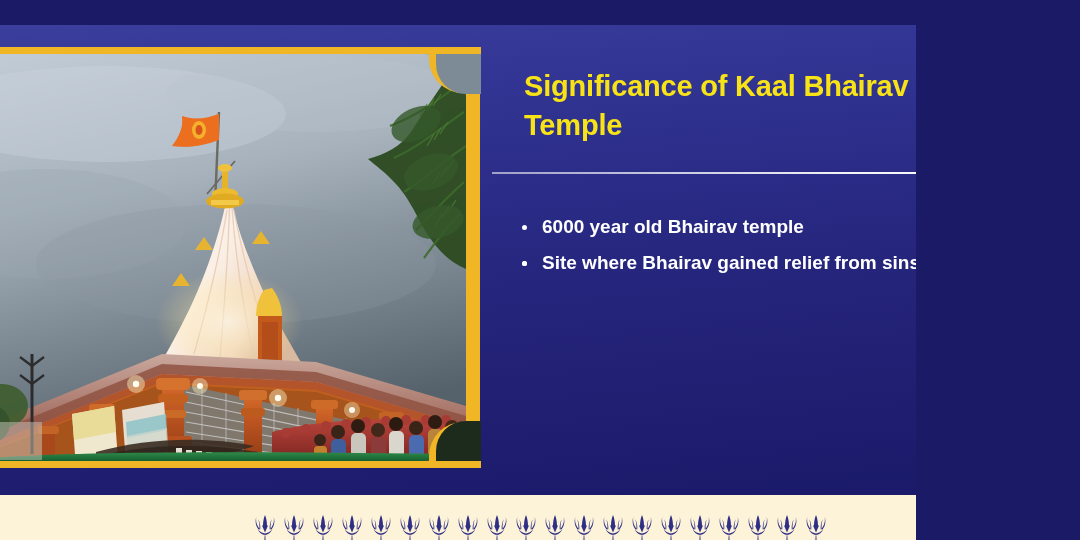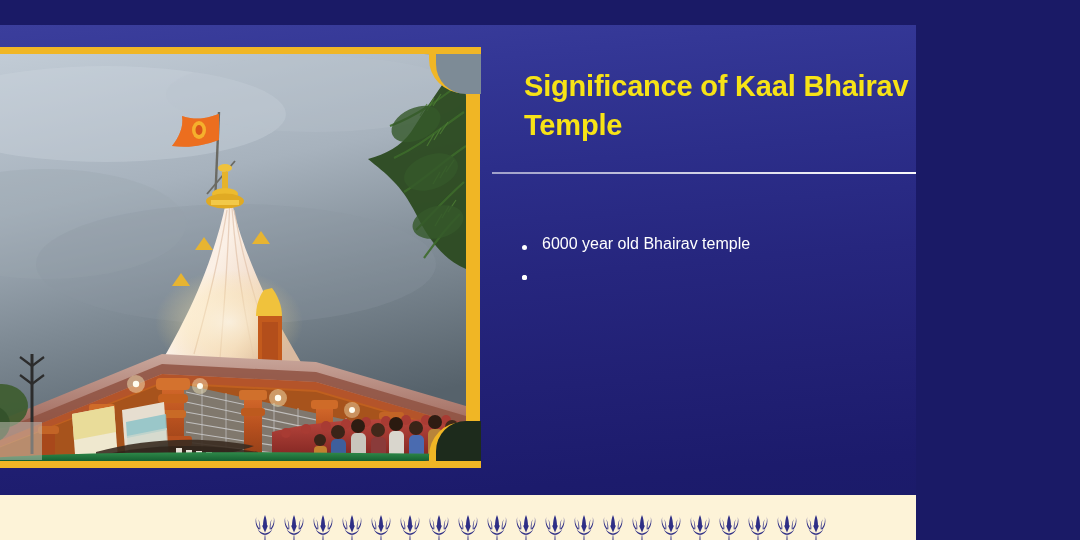--- a/index.html
+++ b/index.html
@@ -61,23 +61,23 @@
     position:absolute;left:0px;top:147px;width:555px;height:2px;
   }
   .divider-line{
     position:absolute;left:0;top:0;width:514px;height:1.5px;
     background:linear-gradient(90deg,rgba(255,255,255,.55) 0%,rgba(255,255,255,.95) 70%,rgba(255,255,255,1) 100%);
   }
   .ornament{
     position:absolute;left:508px;top:-16px;width:46px;height:34px;
   }
   .bullets{
-    position:absolute;left:16px;top:204px;width:540px;
+    position:absolute;left:16px;top:184px;width:540px;
     margin:0;padding:0;list-style:none;
-    color:#ffffff;font-size:16px;font-weight:normal;line-height:1.87;
+    color:#ffffff;font-size:19px;font-weight:bold;line-height:1.87;
   }
   .bullets li{
     position:relative;padding-left:34px;margin:0 0 0 0;
   }
   .bullets li .dot{
     position:absolute;left:14px;top:16px;width:5px;height:5px;
     border-radius:50%;background:#ffffff;
   }
 </style>
 </head>
@@ -356,20 +356,21 @@
     <ul class="bullets">
       <li>
         <span class="dot"></span>
         <span>6000 year old Bhairav temple</span>
       </li>
       <li>
         <span class="dot"></span>
       </li>
       <li>
         <span class="dot"></span>
+        <span>Site where Bhairav gained relief from sins</span>
       </li>
     </ul>
   </div>
 
   <div class="footer-band">
     <div class="trishul-row" id="trishul-row">
         <svg class="trishul" viewBox="0 0 22 34">
           <path fill="#2f2f86" d="M11 2 C9.6 5.4 9.0 9.2 9.0 12.4 L8.0 12.4 L11 19.6 L14 12.4 L13 12.4 C13 9.2 12.4 5.4 11 2 Z M2.4 3.4 C1.4 8.0 2.6 12.8 6.2 16.4 C6.6 13.2 6.0 9.6 4.4 6.2 C5.4 9.8 5.8 13.4 5.2 17.2 C2.0 13.8 0.6 9.0 2.4 3.4 Z M19.6 3.4 C21.4 9.0 20.0 13.8 16.8 17.2 C16.2 13.4 16.6 9.8 17.6 6.2 C16.0 9.6 15.4 13.2 15.8 16.4 C19.4 12.8 20.6 8.0 19.6 3.4 Z M3.6 16.6 C6.0 19.0 8.4 20.2 11 20.4 C13.6 20.2 16.0 19.0 18.4 16.6 C16.4 20.0 13.8 21.8 11 22.0 C8.2 21.8 5.6 20.0 3.6 16.6 Z M11 20.8 C10.2 25.0 10.4 29.4 11 33.2 C11.6 29.4 11.8 25.0 11 20.8 Z"></path>
         </svg>
         <svg class="trishul" viewBox="0 0 22 34">

